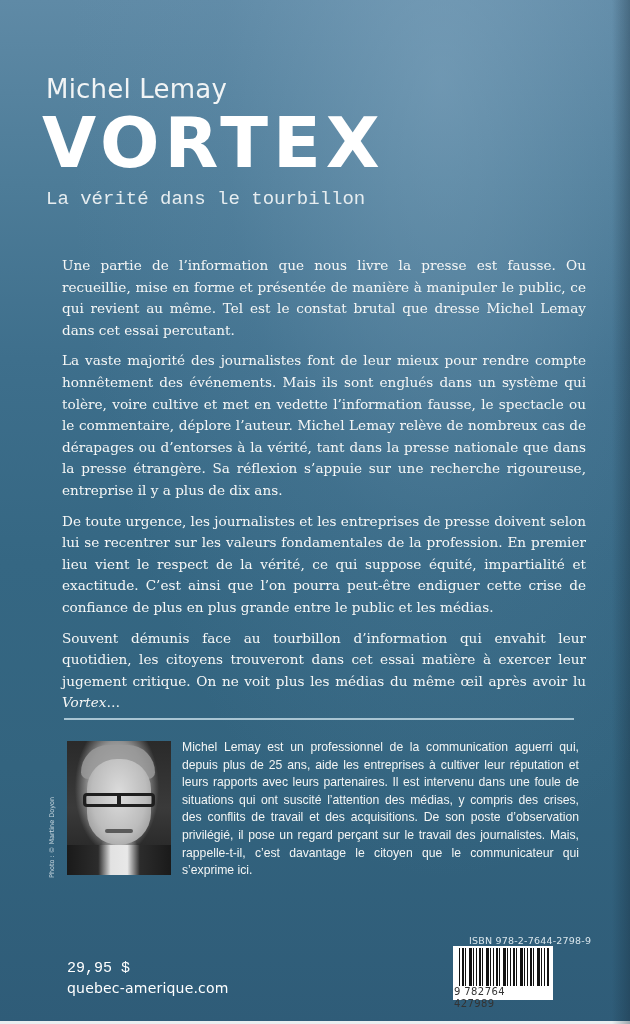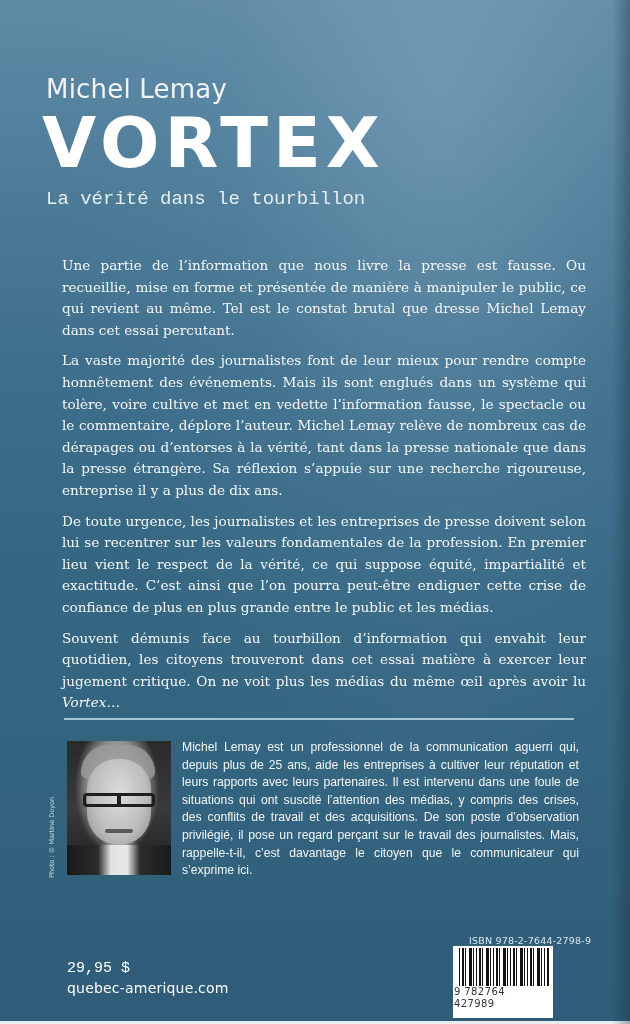--- a/index.html
+++ b/index.html
@@ -178,21 +178,21 @@
       left: 453px; top: 935px;
       font-family: "DejaVu Sans", sans-serif;
       font-size: 9.5px;
       color: #d9e6ec;
       letter-spacing: 0.2px;
       padding-left: 16px;
     }
     .barcode {
       position: absolute;
       left: 453px; top: 946px;
-      width: 100px; height: 72px;
+      width: 100px; height: 54px;
       background: #ffffff;
       box-sizing: border-box;
       padding: 2px 4px 0 6px;
     }
     .barcode .bars {
       width: 100%;
       height: 38px;
       background: repeating-linear-gradient(90deg,
         #111 0px, #111 1px, #fff 1px, #fff 3px,
         #111 3px, #111 5px, #fff 5px, #fff 6px,

